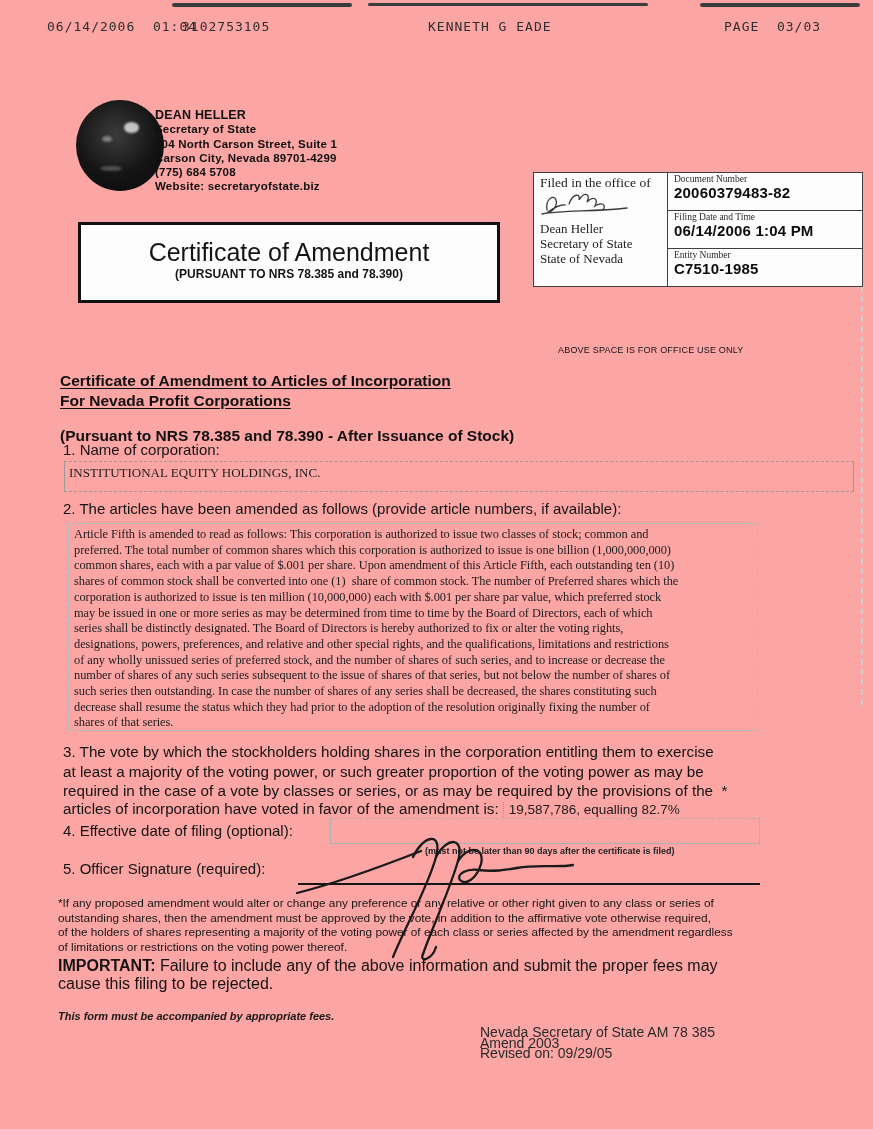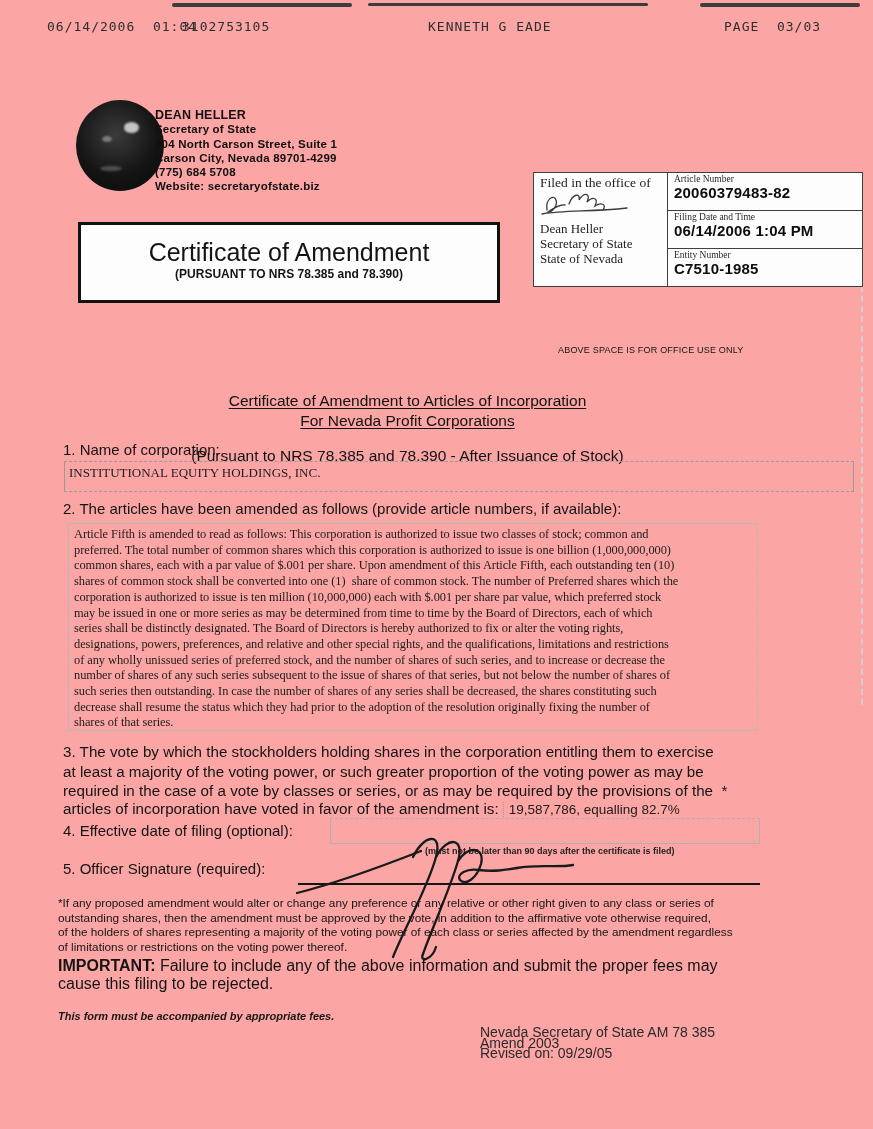--- a/index.html
+++ b/index.html
@@ -46,22 +46,22 @@
 
   
   .title-box { position:absolute; left:78px; top:222px; width:422px; height:81px;
           border:3px solid #111; text-align:center; background:#fdfdfd; }
   .title-box .tb-title { margin-top:13px; font-size:25px; color:#141414; }
   .title-box .tb-sub { font-size:12px; font-weight:bold; color:#141414; }
 
   .office-use { position:absolute; left:558px; top:345px; font-size:9px; color:#141414; letter-spacing:.2px; }
 
   
-  .headings { position:absolute; left:60px; top:371px; width:695px; text-align:center;
-          font-weight:normal; color:#111;margin-top:20px; }
+  .headings { position:absolute; left:60px; top:371px; width:695px; 
+          font-weight:bold; color:#111; }
   .headings .h-line { font-size:15.5px; text-decoration:underline; text-underline-offset:2px; line-height:20px; }
   .headings .h-sub { font-size:15.5px; margin-top:16px; }
 
   .sec-label { position:absolute; font-size:15px; color:#141414; }
 
   .name-box { position:absolute; left:64px; top:461px; width:790px; height:31px;
           border:1px solid #9a9a9a; border-top-style:dashed; border-bottom-style:dashed;
           font-family:"Liberation Serif", serif; font-size:13px; color:#1c1c1c; padding:3px 0 0 4px; }
 
   .articles-box { position:absolute; left:68px; top:523px; width:690px; height:208px;
@@ -134,21 +134,21 @@
         </g>
       </svg>
       <div class="filing-signer">
         <div>Dean Heller</div>
         <div>Secretary of State</div>
         <div>State of Nevada</div>
       </div>
     </div>
     <div class="filing-right">
       <div class="filing-row">
-        <div class="flabel">Article Number</div>
+        <div class="flabel">Document Number</div>
         <div class="fvalue">20060379483-82</div>
       </div>
       <div class="filing-row">
         <div class="flabel">Filing Date and Time</div>
         <div class="fvalue">06/14/2006 1:04 PM</div>
       </div>
       <div class="filing-row">
         <div class="flabel">Entity Number</div>
         <div class="fvalue">C7510-1985</div>
       </div>

